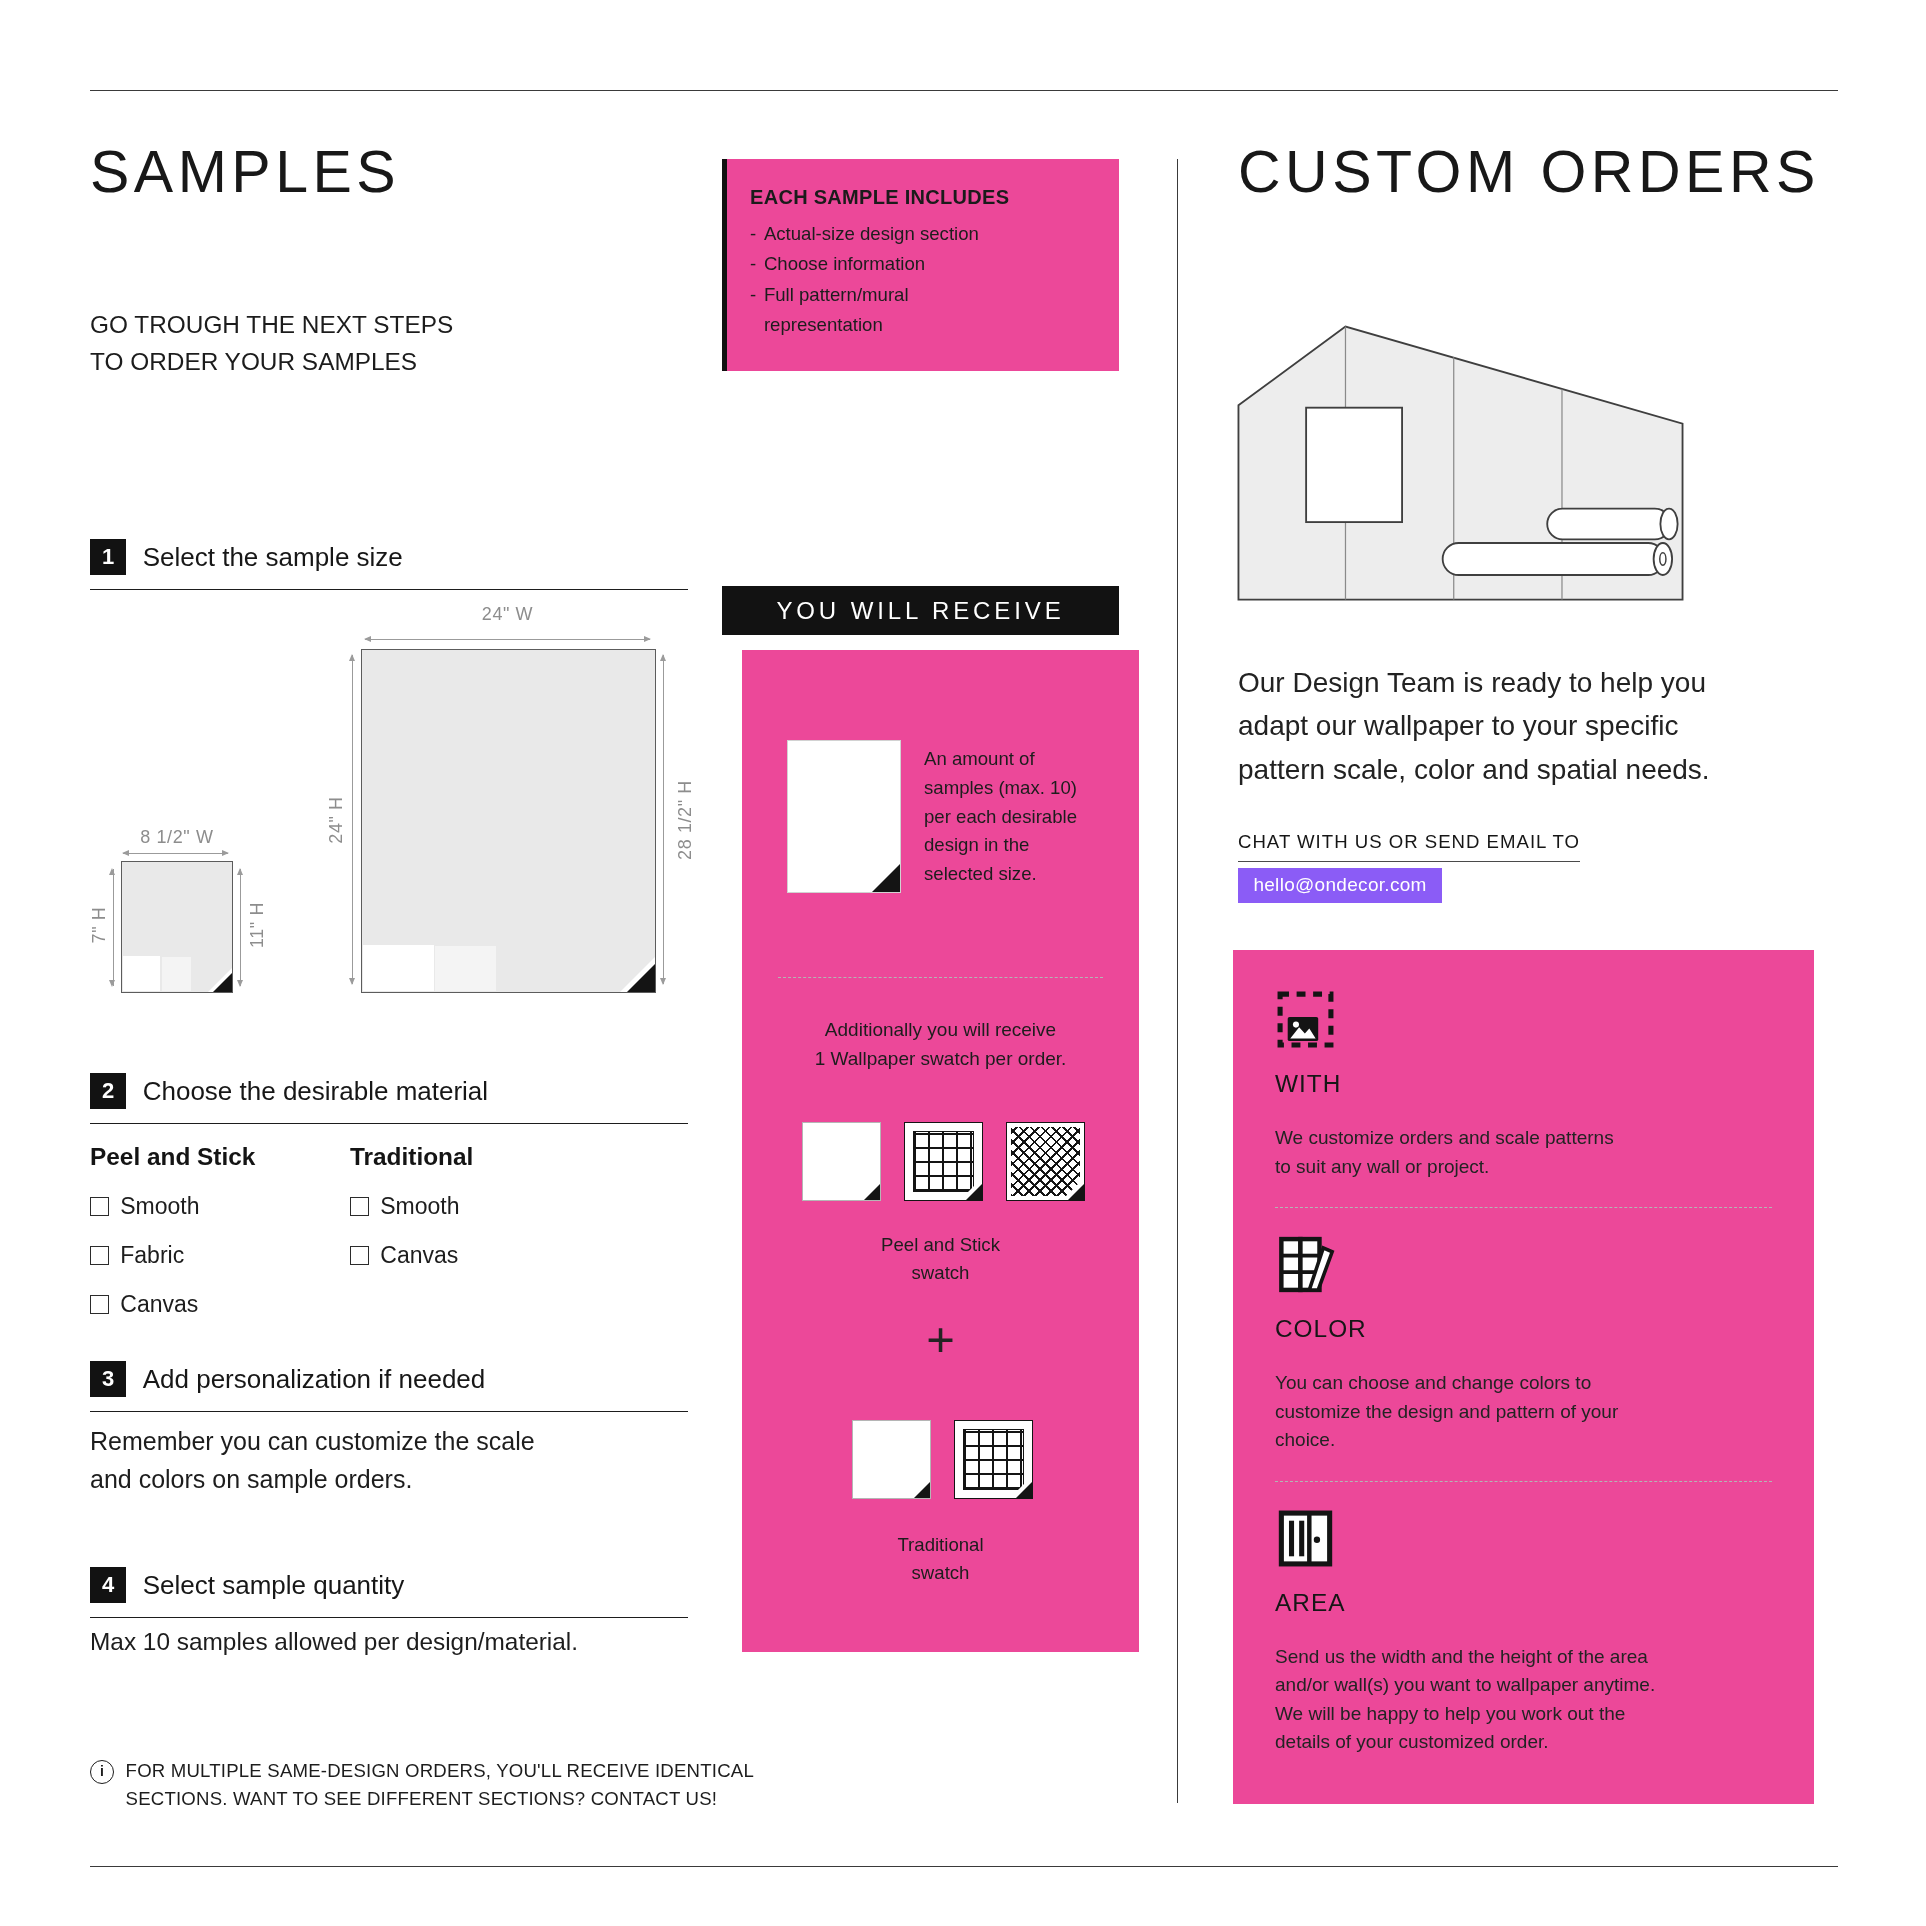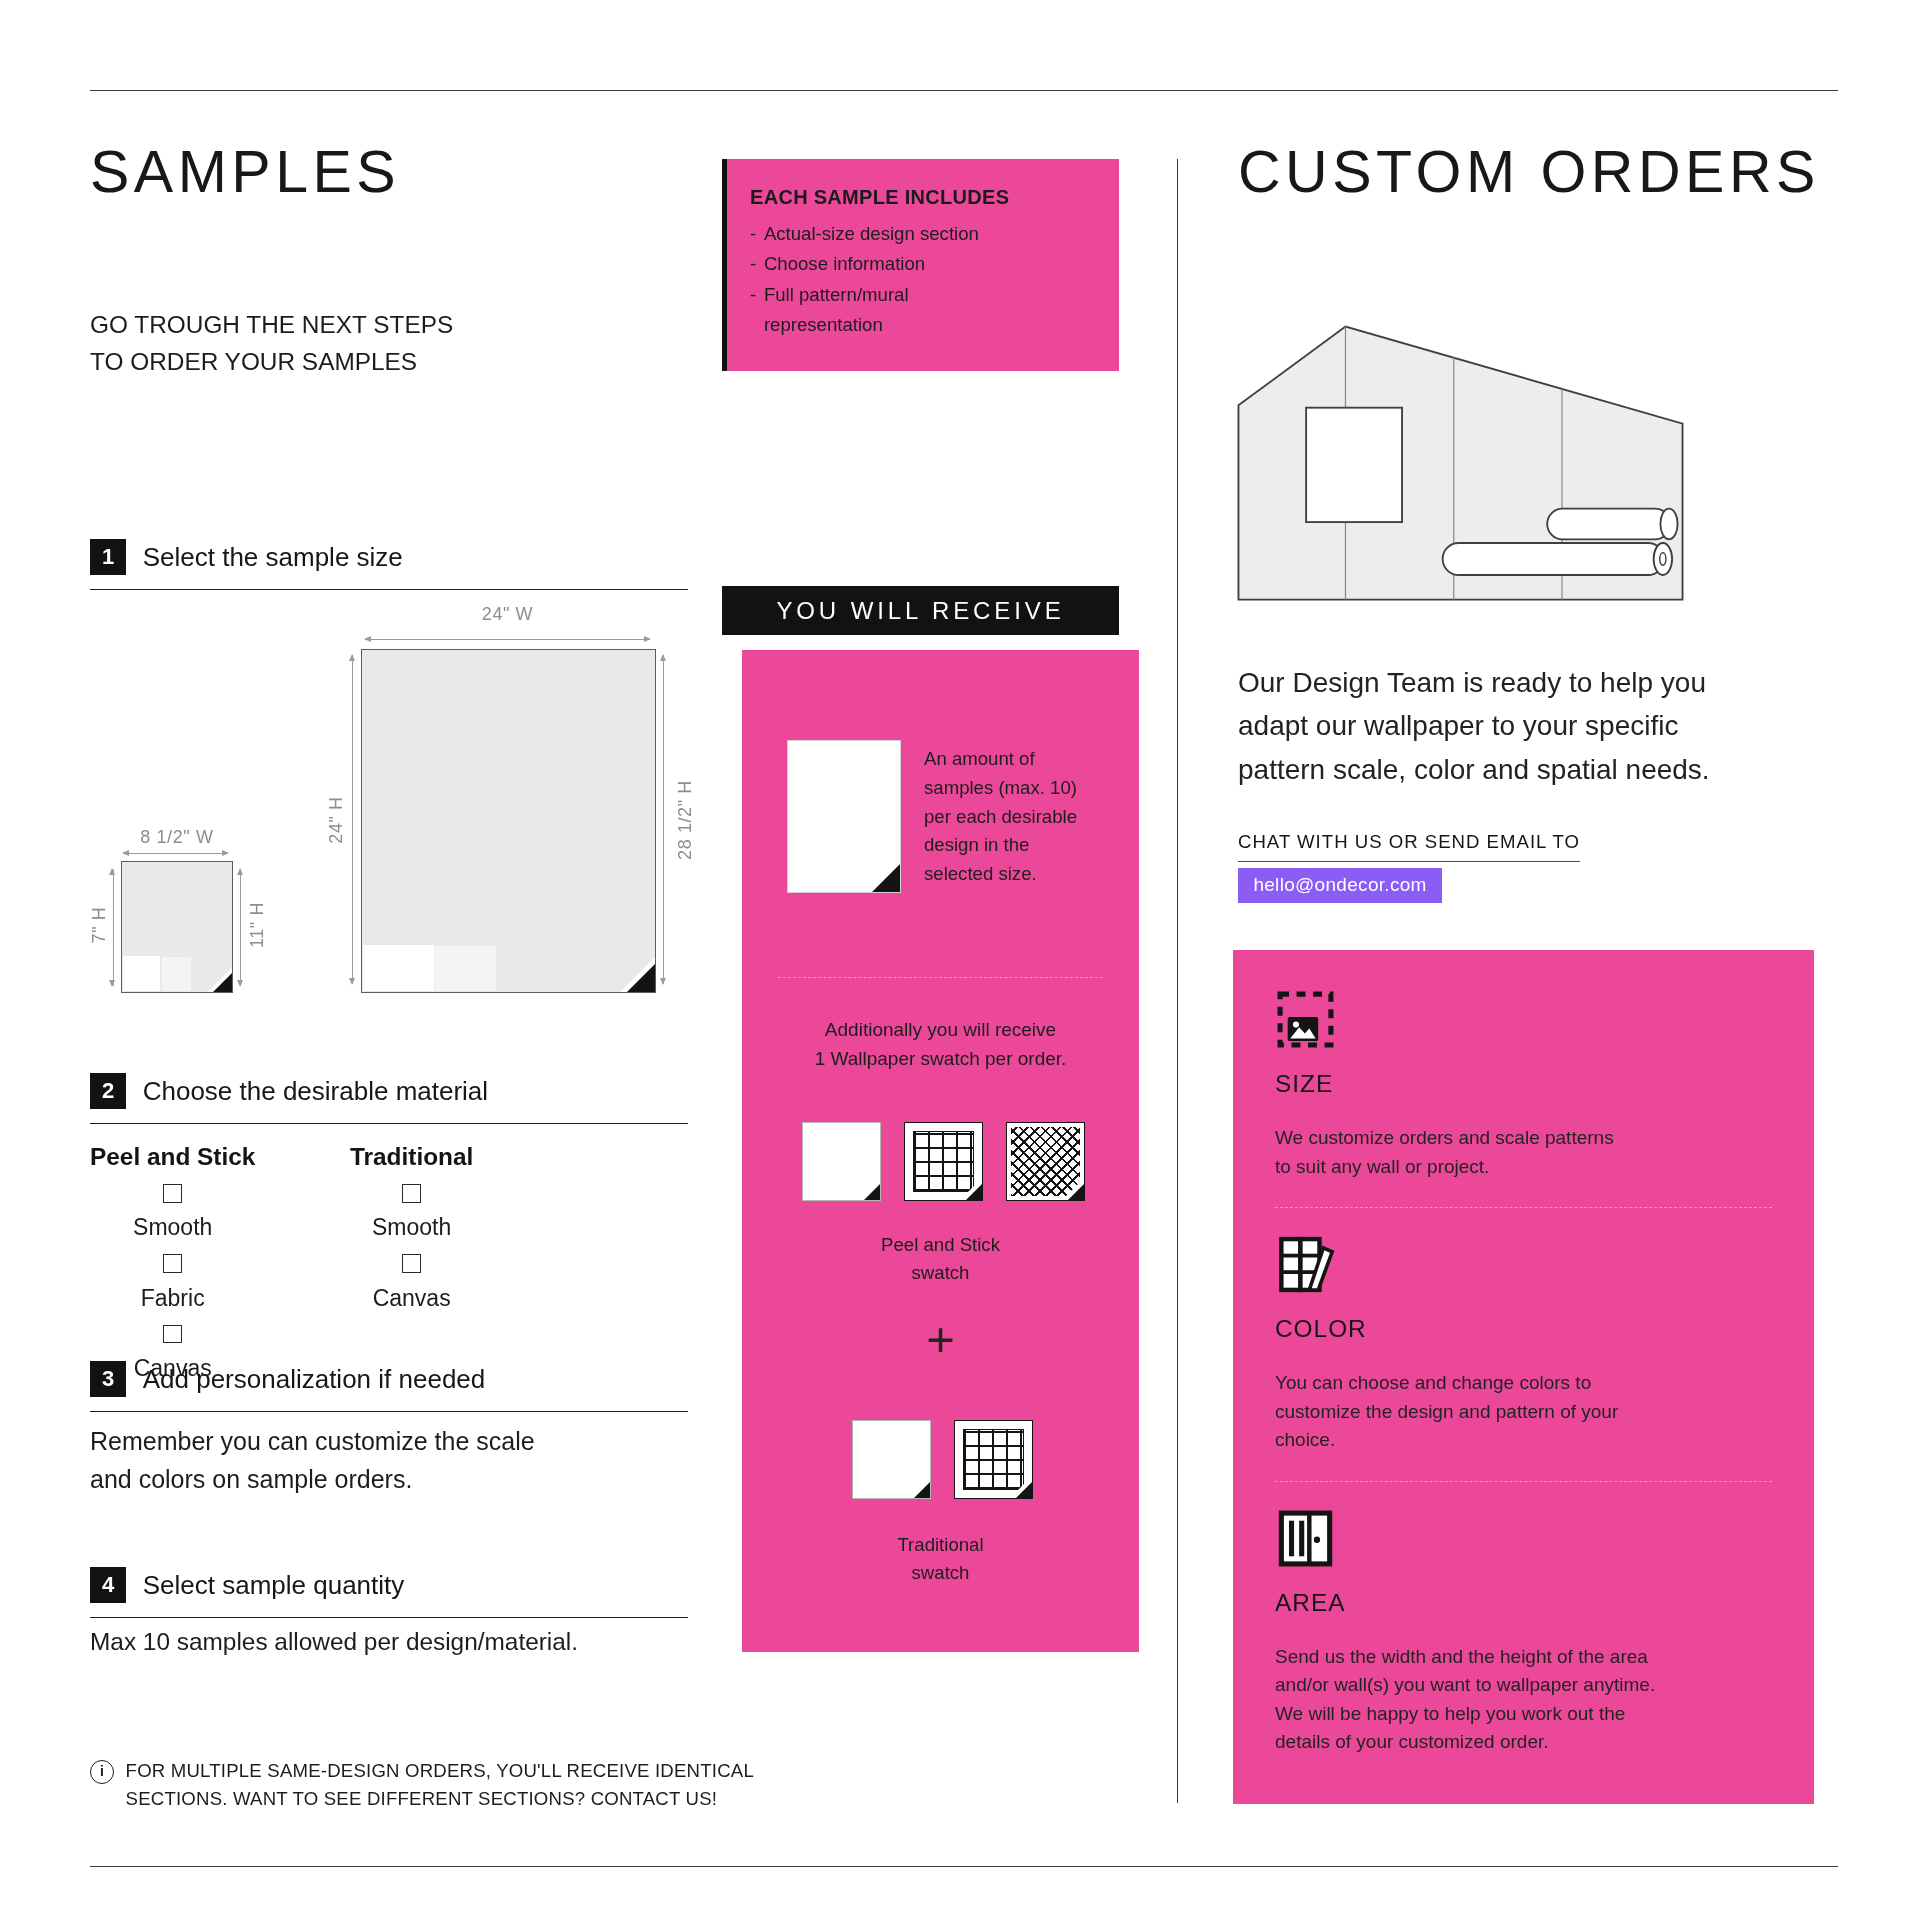--- a/index.html
+++ b/index.html
@@ -30,21 +30,21 @@
   .dim-h::after{content:"";position:absolute;right:-1.3px;top:-3.2px;
     border-top:3.9px solid transparent;border-bottom:3.9px solid transparent;border-left:7px solid #9b9b9b;}
   .dim-v{position:absolute;width:1.3px;background:#9b9b9b;}
   .dim-v::before{content:"";position:absolute;top:-1.3px;left:-3.2px;
     border-left:3.9px solid transparent;border-right:3.9px solid transparent;border-bottom:7px solid #9b9b9b;}
   .dim-v::after{content:"";position:absolute;bottom:-1.3px;left:-3.2px;
     border-left:3.9px solid transparent;border-right:3.9px solid transparent;border-top:7px solid #9b9b9b;}
 
   
   .mat-title{font-size:24.4px;font-weight:700;color:#141414;}
-  .opt{display:flex;align-items:center;gap:11.6px;font-size:23px;margin-top:13px;color:#1d1d1d;flex-direction:column;}
+  .opt{display:flex;align-items:center;gap:11.6px;font-size:23px;margin-top:22px;color:#1d1d1d;}
   .cbx{width:16.7px;height:16.7px;border:1.3px solid #2b2b2b;background:#fff;display:inline-block;flex:none;}
 
   
   .panel{position:absolute;background:#ec4899;}
   .inc-item{display:flex;gap:7.7px;font-size:18.6px;line-height:1.62;color:#1d1d1d;}
   .inc-item::before{content:"-";flex:none;}
   .dashed{position:absolute;border-top:1.3px dashed #b4b4b4;}
 
   
   .swatch{width:77px;height:77px;background:#fff;position:relative;flex:none;}
@@ -276,21 +276,21 @@
   </div>
 
   <div class="panel" style="left:1233px;top:950px;width:581px;height:854px;padding:39px 42px;box-sizing:border-box;">
 
     <svg width="61" height="61" viewBox="0 0 48 48">
       <rect x="4" y="4" width="40" height="40" fill="none" stroke="#141414" stroke-width="4" stroke-dasharray="7 6"></rect>
       <rect x="10" y="22" width="24" height="19" rx="1.5" fill="#141414"></rect>
       <circle cx="16.5" cy="28" r="2.4" fill="#ffffff"></circle>
       <path d="M12 39 L19 30 L23.5 35 L27 31 L32 39 Z" fill="#ffffff"></path>
     </svg>
-    <div class="feat-name">SIZE</div>
+    <div class="feat-name">WITH</div>
     <div class="feat-text">We customize orders and scale patterns
 to suit any wall or project.</div>
 
     <hr class="feat-hr">
 
     <svg width="61" height="61" viewBox="0 0 48 48">
       <rect x="5" y="4" width="15" height="40" fill="#ffffff" stroke="#141414" stroke-width="3.5"></rect>
       <line x1="5" y1="17" x2="20" y2="17" stroke="#141414" stroke-width="3"></line>
       <line x1="5" y1="30" x2="20" y2="30" stroke="#141414" stroke-width="3"></line>
       <rect x="20" y="4" width="15" height="40" fill="#ffffff" stroke="#141414" stroke-width="3.5"></rect>

